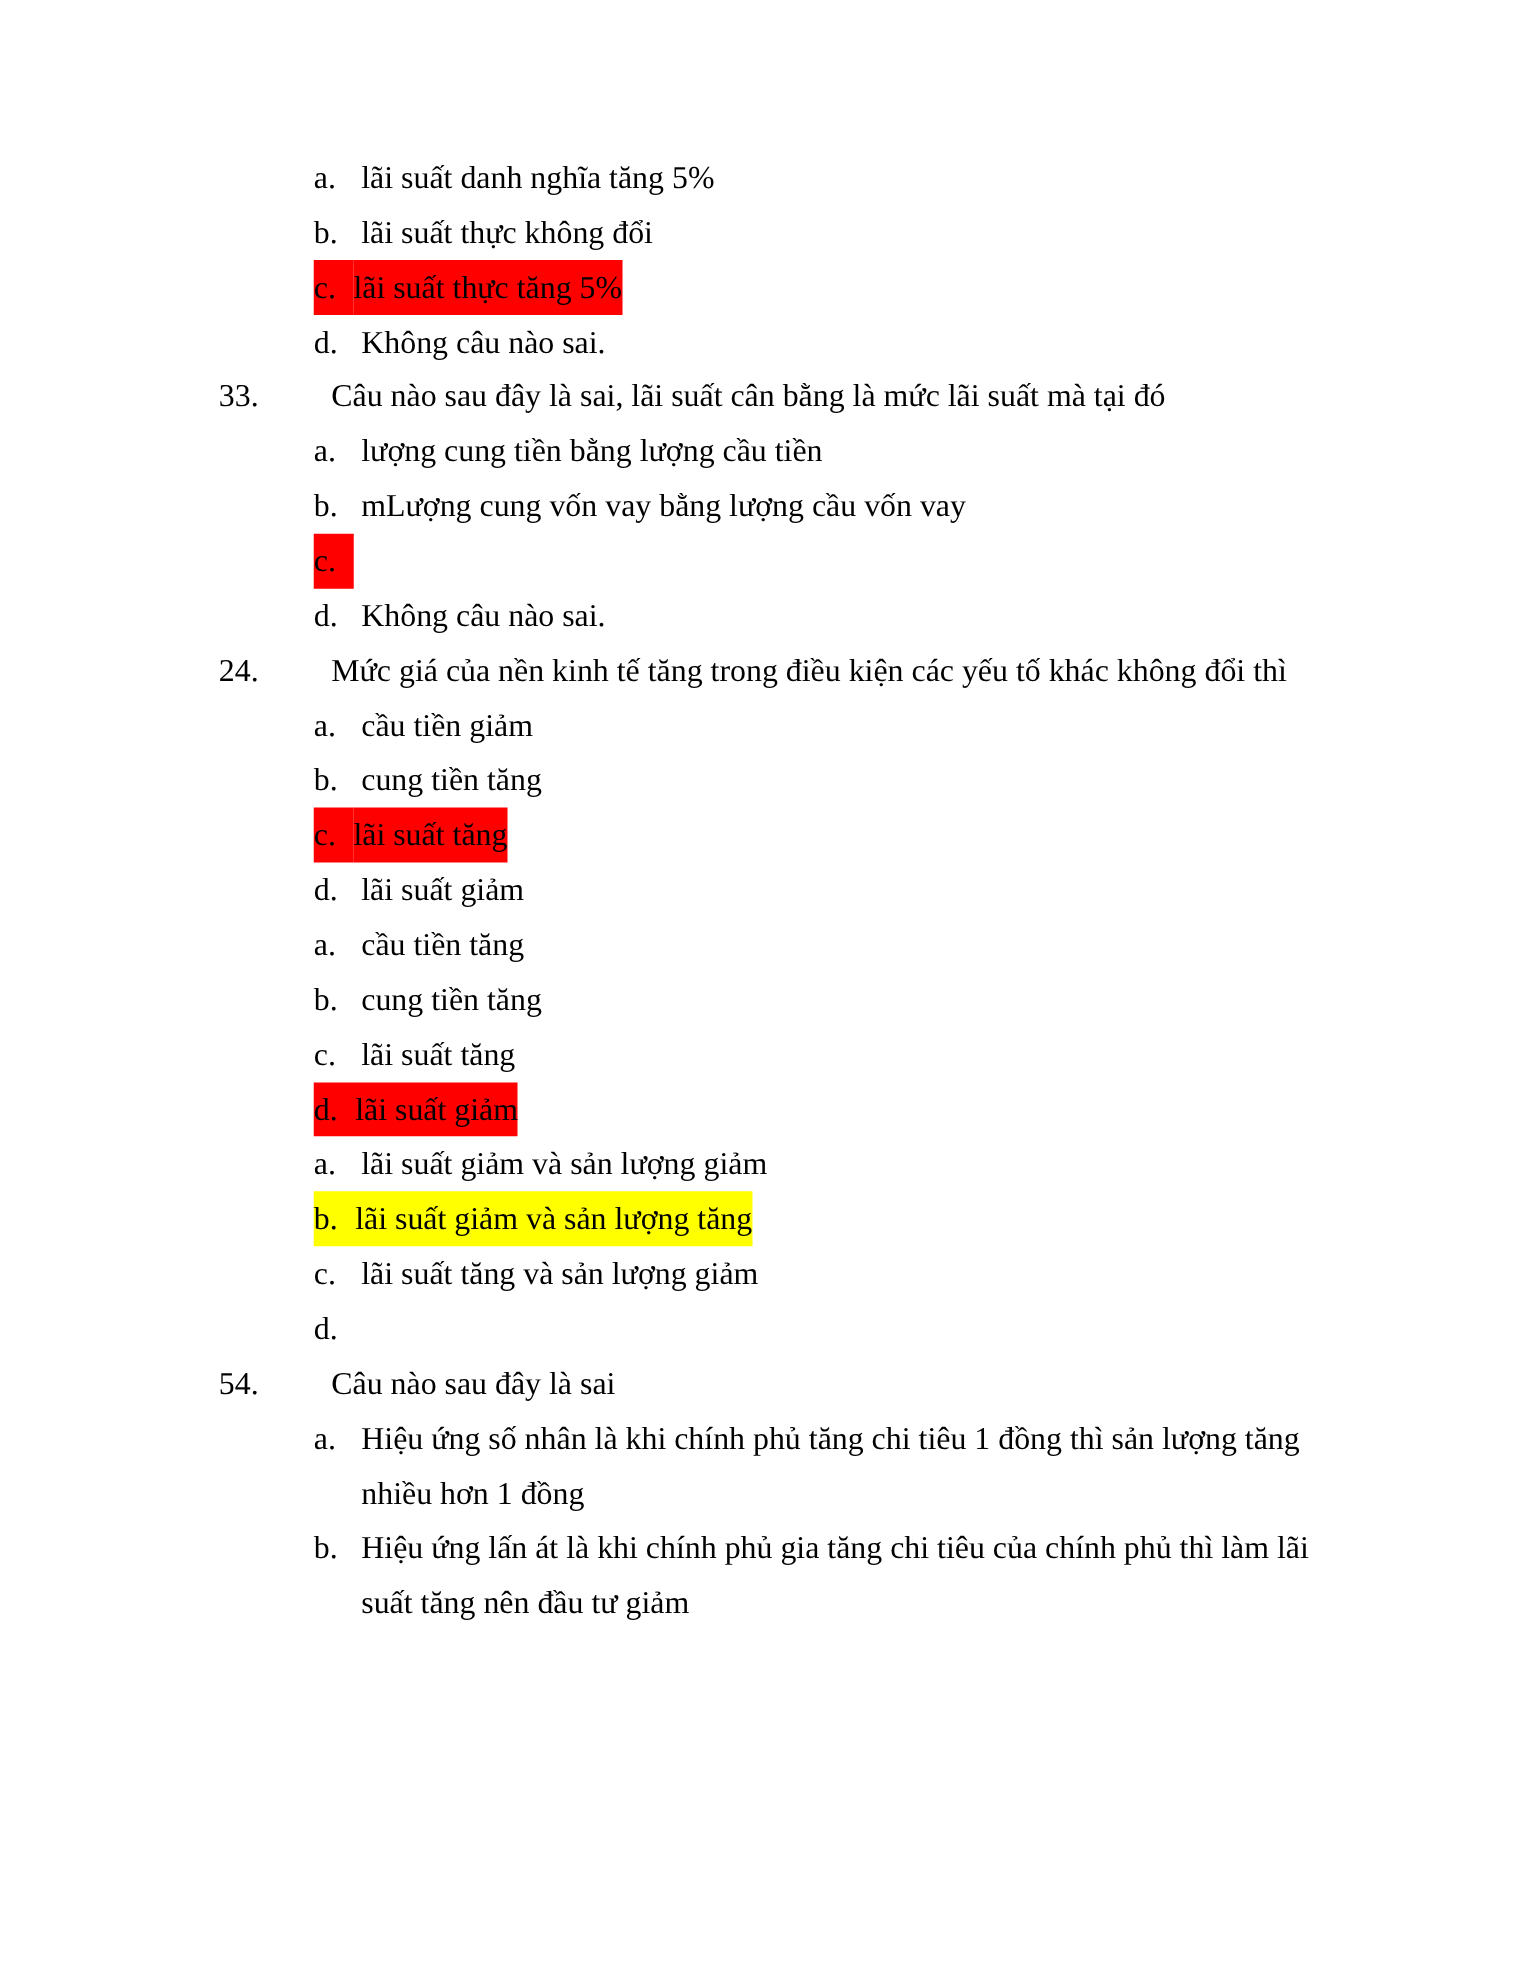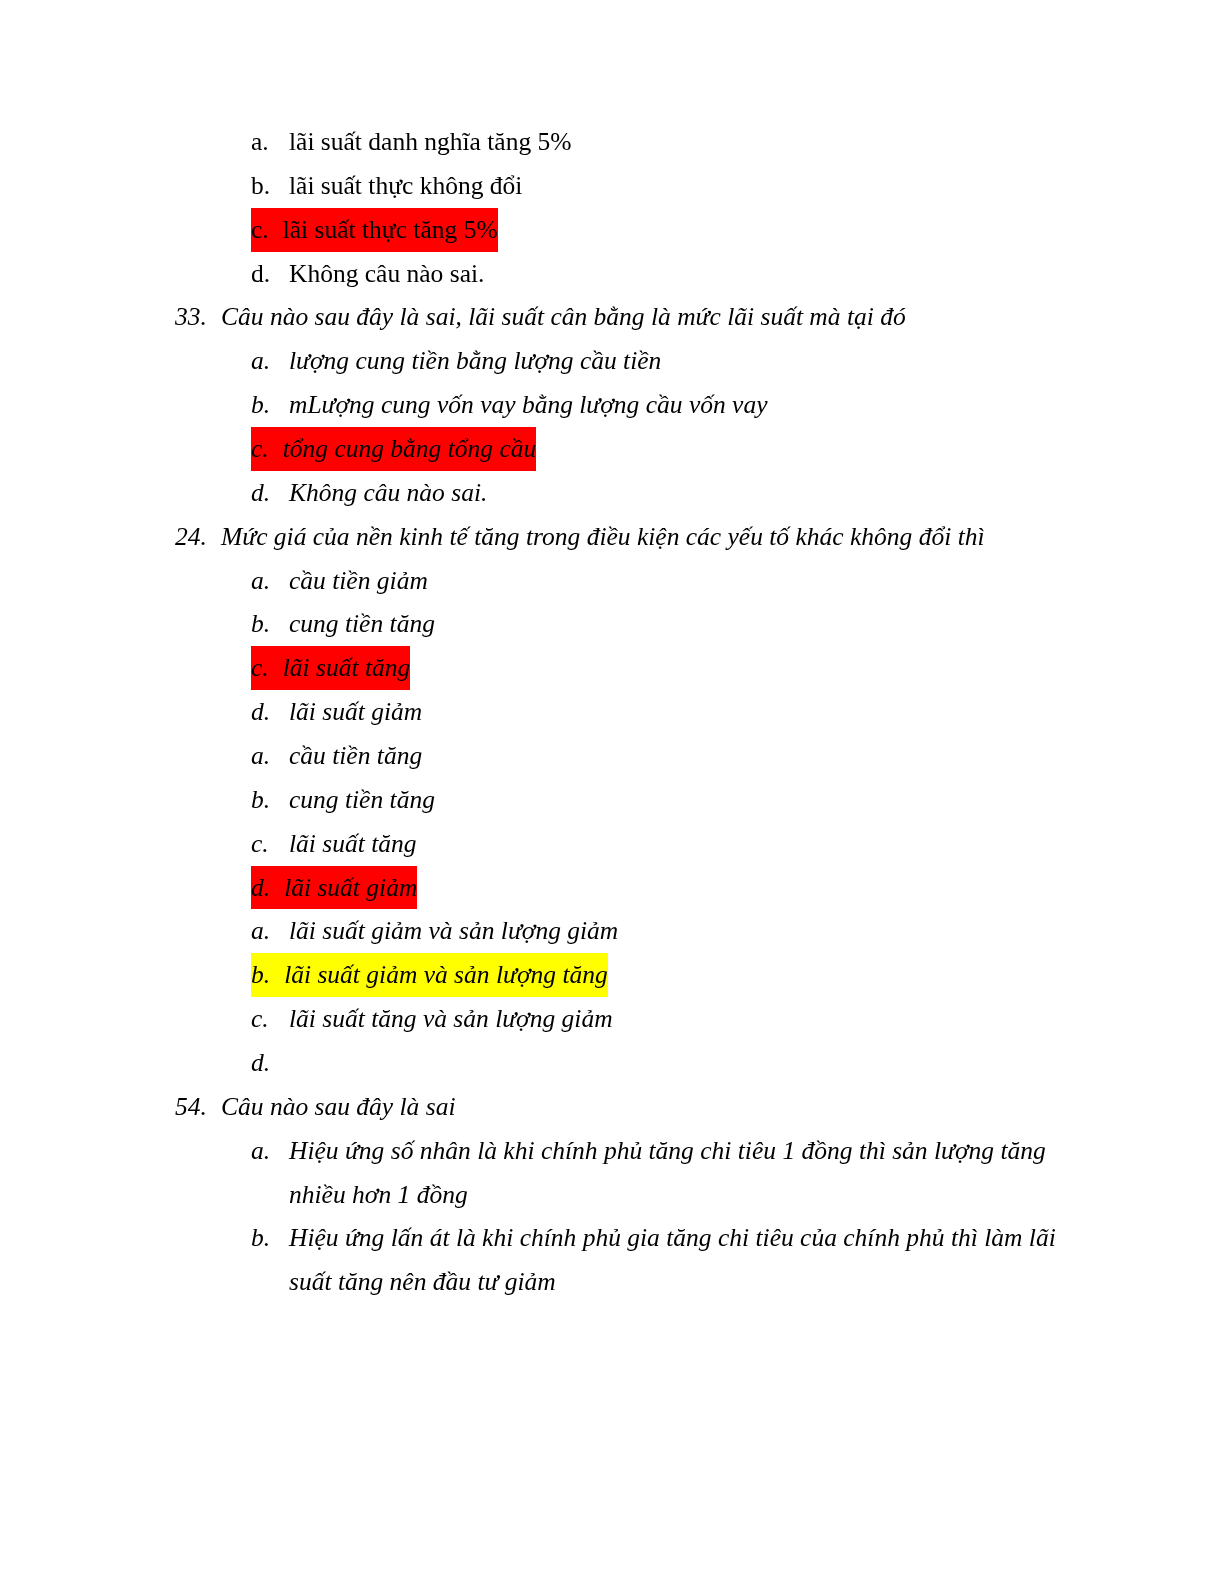--- a/index.html
+++ b/index.html
@@ -15,37 +15,37 @@
   }
   .page {
     position: relative;
     width: 1225px;
     height: 1585px;
     box-sizing: border-box;
     padding: 120px 110px 0 175px;
   }
   .q-block {
     margin: 0 0 0 0;
-    font-style: italic;
   }
   .q-line {
     display: flex;
     align-items: flex-start;
     font-size: 25.5px;
     line-height: 1.72;
     margin-bottom: 0;
   }
   .q-num {
     width: 46px;
     flex: 0 0 46px;
     text-align: left;
     white-space: nowrap;
   }
   .q-text {
     flex: 1 1 auto;
+    margin-left: 44px;
   }
   .opt-list {
     margin: 0;
     padding: 0;
   }
   .opt-line {
     display: flex;
     align-items: flex-start;
     font-size: 25.5px;
     line-height: 1.72;
@@ -129,21 +129,20 @@
           </div>
           <div class="opt-line">
             <div class="hl-wrap">
               <span class="opt-letter">b.</span>
               <span class="opt-text"> mLượng cung vốn vay bằng lượng cầu vốn vay</span>
             </div>
           </div>
           <div class="opt-line">
             <div class="hl-wrap hl-red">
               <span class="opt-letter">c.</span>
-              <span class="opt-text">tổng cung bằng tổng cầu</span>
             </div>
           </div>
           <div class="opt-line">
             <div class="hl-wrap">
               <span class="opt-letter">d.</span>
               <span class="opt-text">Không câu nào sai.</span>
             </div>
           </div>
         </div>
       </div>

